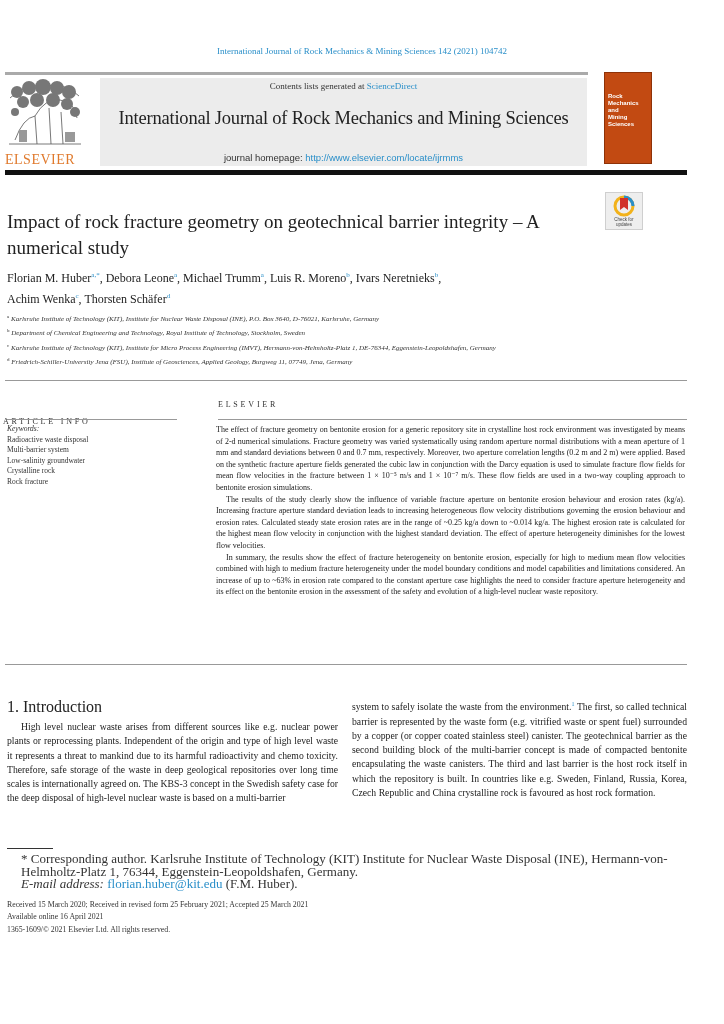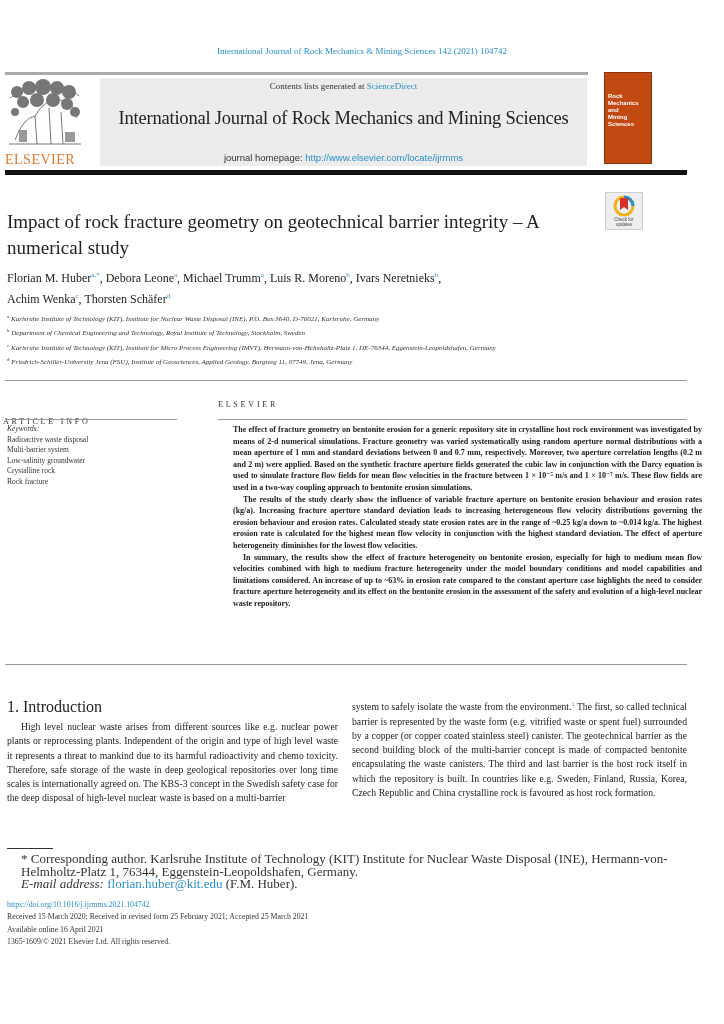--- a/index.html
+++ b/index.html
@@ -37,21 +37,21 @@
   
   .section-cap { font-size: 8px; letter-spacing: 2.8px; color: #333; }
   .info-head { top: 400px; left: 3px; margin-top: 17px; }
   .info-rule { top: 419px; left: 7px; width: 170px; height: 1px; background: #999; }
   .keywords { top: 424px; left: 7px; width: 190px; font-size: 7.5px; line-height: 10.5px; color: #333; }
   .keywords .kw-label { font-style: italic; }
 
   
   .abstract-head { top: 400px; left: 218px; }
   .abstract-rule { top: 419px; left: 218px; width: 469px; height: 1px; background: #999; }
-  .abstract { top: 424px; left: 233px; width: 469px; font-size: 8px; line-height: 11.6px; color: #222; text-align: justify; font-weight: bold; }
+  .abstract { top: 424px; left: 216px; width: 469px; font-size: 8px; line-height: 11.6px; color: #222; text-align: justify; }
   .abstract p { margin: 0; }
   .abstract p + p { text-indent: 10px; }
 
   .lower-rule { top: 664px; left: 5px; width: 682px; height: 1px; background: #999; }
 
   
   .intro-head { top: 698px; left: 7px; font-size: 16px; color: #222; }
   .col { font-size: 9.7px; line-height: 14.3px; color: #222; text-align: justify; }
   .col-left { top: 720px; left: 7px; width: 331px; text-indent: 14px; }
   .col-right { top: 697px; left: 352px; width: 335px; }
@@ -176,17 +176,16 @@
 
 <div class="abs foot-rule"></div>
 <div class="abs footnote">
   <div class="indent">* Corresponding author. Karlsruhe Institute of Technology (KIT) Institute for Nuclear Waste Disposal (INE), Hermann-von-Helmholtz-Platz 1, 76344, Eggenstein-Leopoldshafen, Germany.</div>
   <div class="indent">
     <i>E-mail address: </i><a class="link">florian.huber@kit.edu</a><span> (F.M. Huber).</span>
   </div>
 </div>
 
 <div class="abs pubinfo">
-  <div><a class="link">https://doi.org/10.1016/j.ijrmms.2021.104742</a></div>
   <div>Received 15 March 2020; Received in revised form 25 February 2021; Accepted 25 March 2021</div>
   <div>Available online 16 April 2021</div>
   <div>1365-1609/© 2021 Elsevier Ltd. All rights reserved.</div>
 </div>
 
 </body></html>

